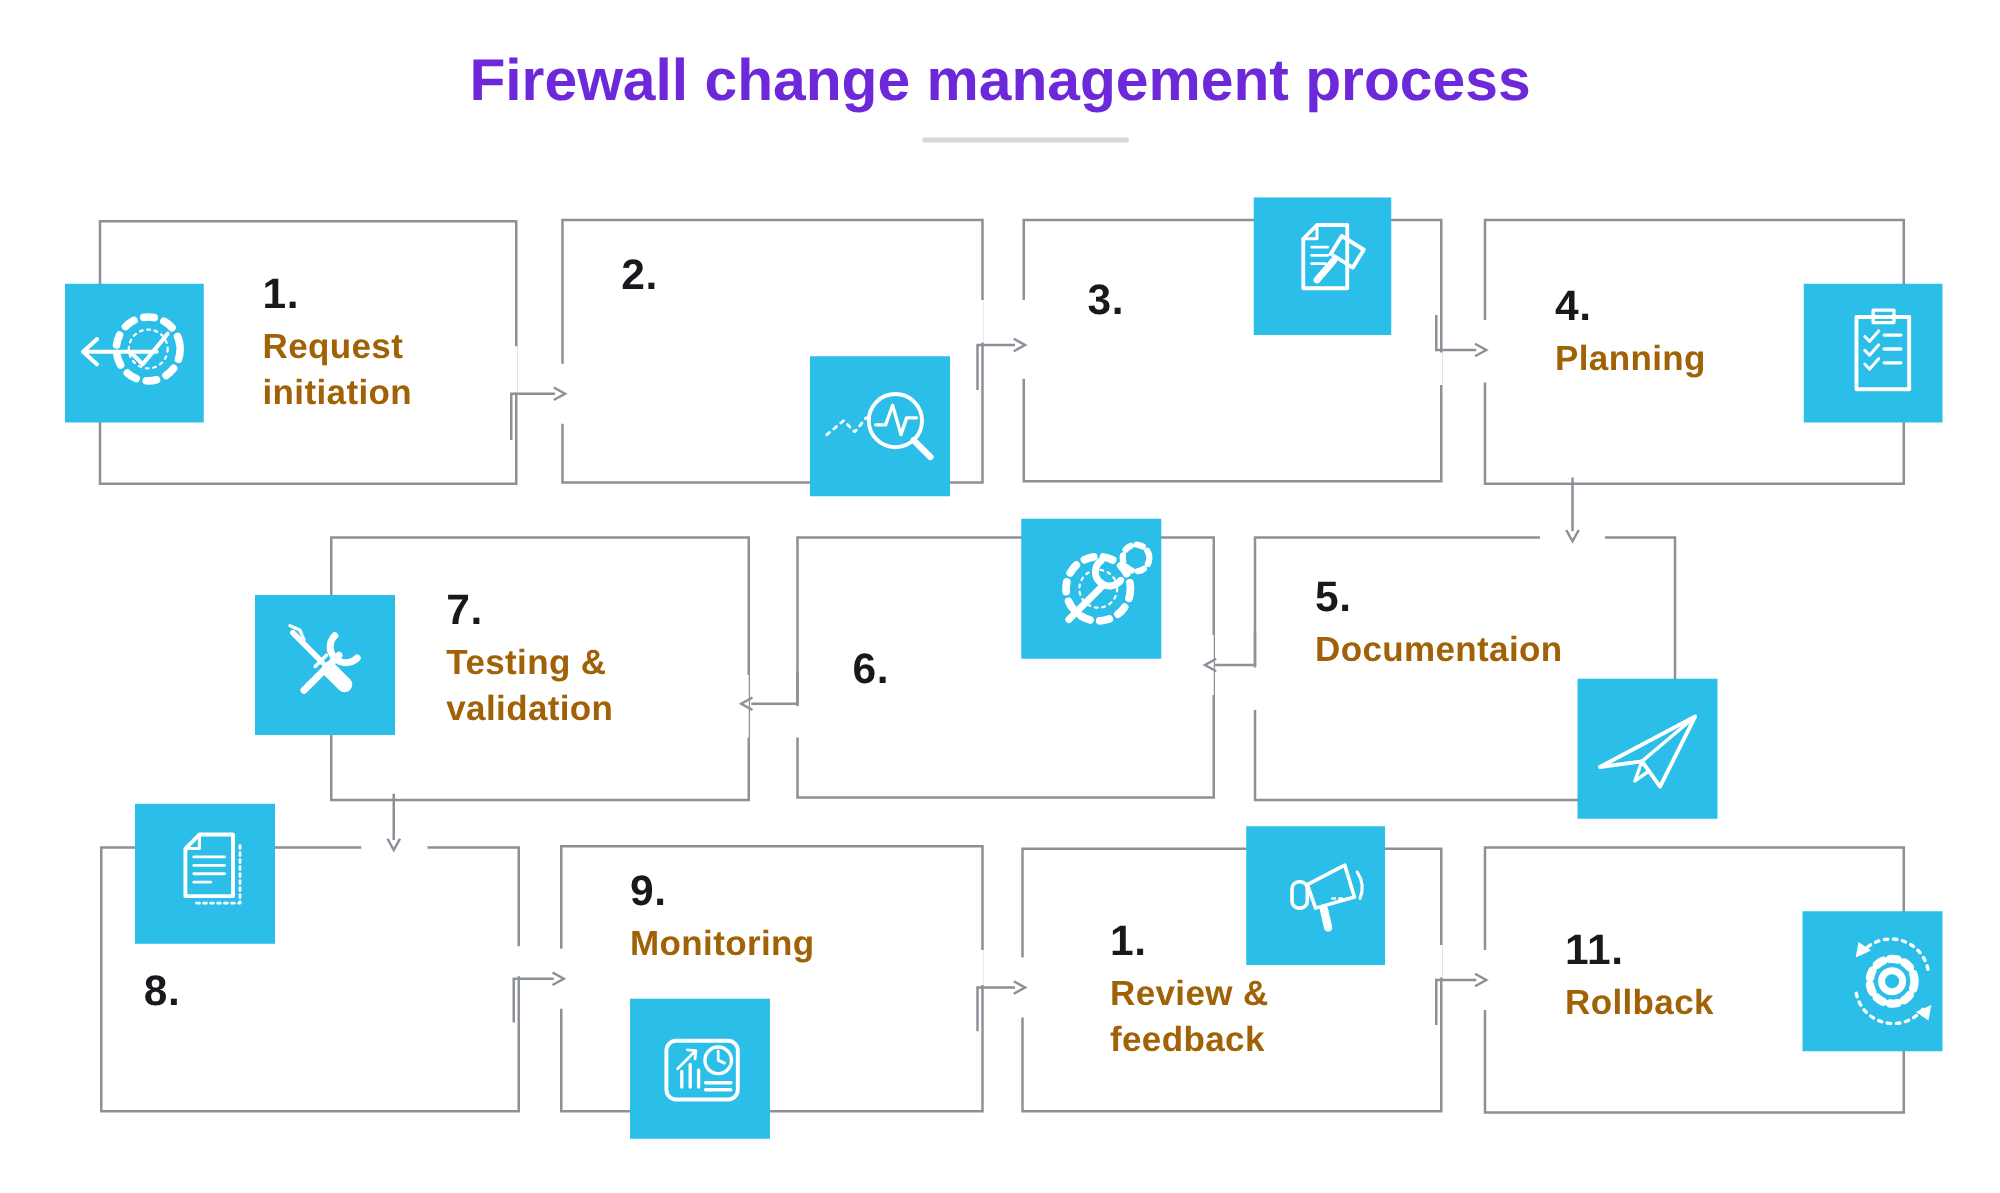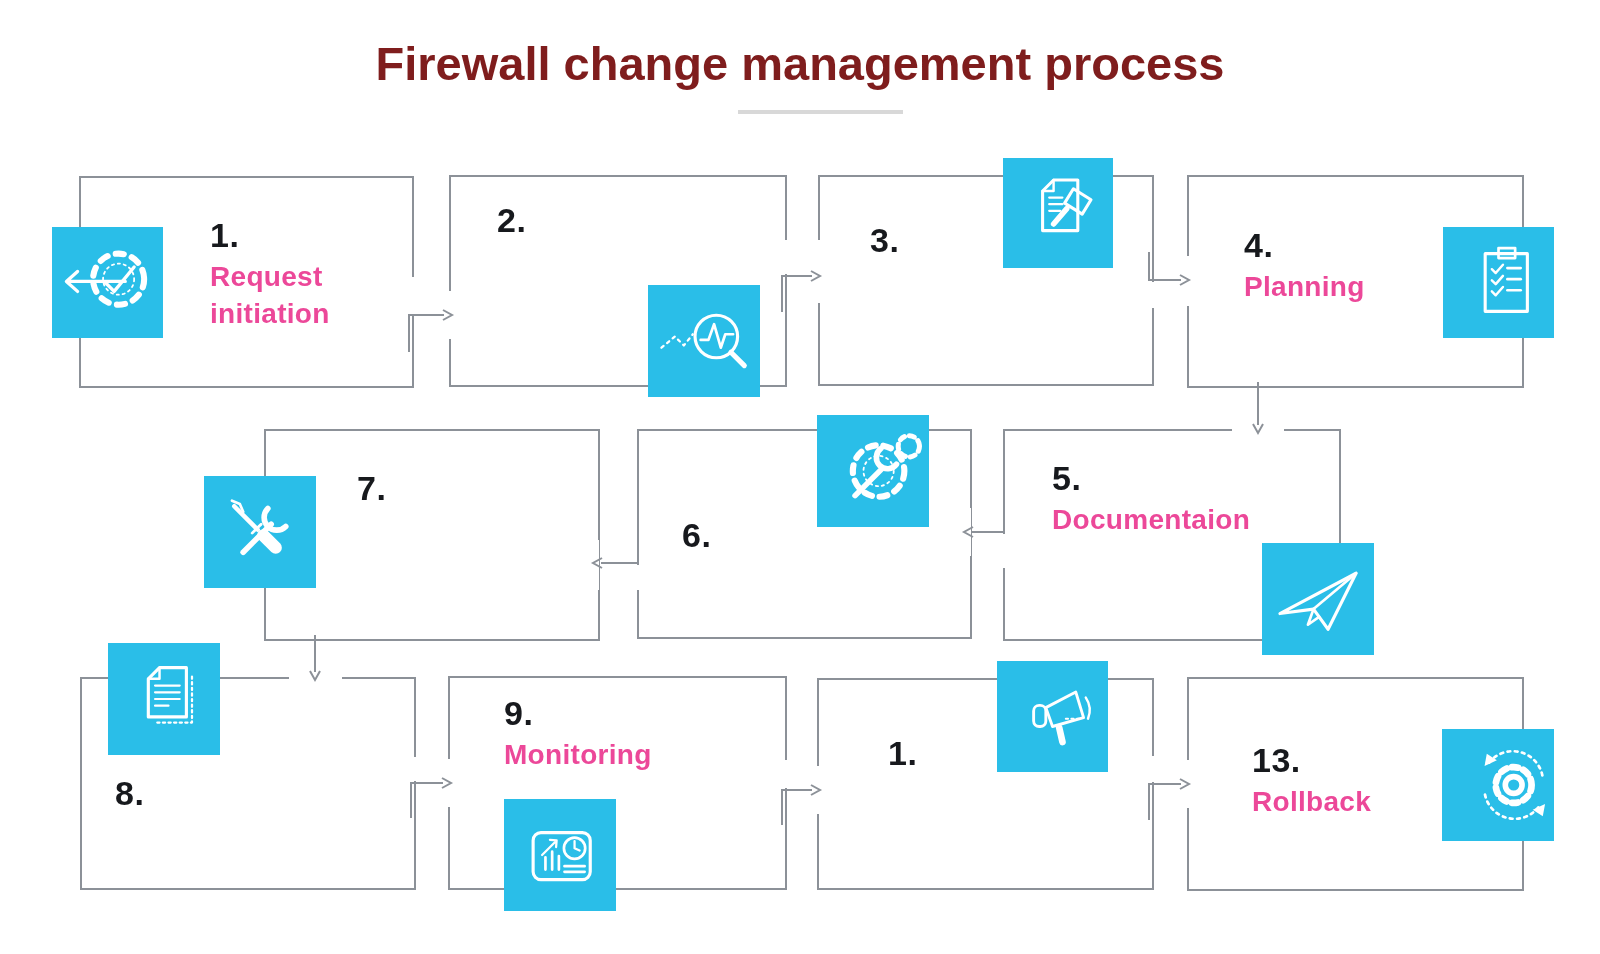--- a/index.html
+++ b/index.html
@@ -2,27 +2,27 @@
 <html><head>
 <meta charset="utf-8">
 <style>
   html,body{margin:0;padding:0;background:#ffffff;}
   .canvas{
     position:relative;width:1600px;height:954px;margin:0 auto;background:#fff;
     overflow:hidden;font-family:"Liberation Sans",sans-serif;
   }
   .title{
     position:absolute;top:36px;left:0;width:100%;text-align:center;margin:0;
-    font-size:47px;font-weight:bold;color:#7f1d1d;letter-spacing:0px;
+    font-size:47px;font-weight:bold;color:#6d28d9;letter-spacing:0px;
   }
   .title-underline{position:absolute;left:738px;top:110px;width:165px;height:4px;background:#d8d8d8;}
   .box{position:absolute;border:2px solid #8c9198;background:#fff;z-index:1;}
   .txt{position:absolute;z-index:2;}
   .num{font-size:34px;line-height:40px;font-weight:bold;color:#17191d;letter-spacing:.5px;margin-bottom:3px;}
-  .label{font-size:28px;line-height:37px;font-weight:bold;color:#ec4899;letter-spacing:.3px;white-space:pre-line;}
+  .label{font-size:28px;line-height:37px;font-weight:bold;color:#a16207;letter-spacing:.3px;white-space:pre-line;}
   .gap{position:absolute;background:#fff;z-index:3;}
   .wires{position:absolute;left:0;top:0;z-index:4;pointer-events:none;}
   .tile{position:absolute;background:#2abee8;z-index:5;}
   .tile svg{width:100%;height:100%;display:block;}
   
   .b1{left:79px;top:176px;width:331px;height:208px}
   .b2{left:449px;top:175px;width:334px;height:208px}
   .b3{left:818px;top:175px;width:332px;height:207px}
   .b4{left:1187px;top:175px;width:333px;height:209px}
   .b5{left:1003px;top:429px;width:334px;height:208px}
@@ -88,41 +88,45 @@
       </div>
   </div>
   <div class="box b6">
     <div class="txt t6">
         <div class="num">6.</div>
       </div>
   </div>
   <div class="box b7">
     <div class="txt t7">
         <div class="num">7.</div>
+    <div class="label">Testing &amp;
+validation</div>
       </div>
   </div>
   <div class="box b8">
     <div class="txt t8">
         <div class="num">8.</div>
       </div>
   </div>
   <div class="box b9">
     <div class="txt t9">
         <div class="num">9.</div>
     <div class="label">Monitoring</div>
       </div>
   </div>
   <div class="box b10">
     <div class="txt t10">
         <div class="num">1.</div>
+    <div class="label">Review &amp;
+feedback</div>
       </div>
   </div>
   <div class="box b11">
     <div class="txt t11">
-        <div class="num">13.</div>
+        <div class="num">11.</div>
     <div class="label">Rollback</div>
       </div>
   </div>
 
   <div class="gap" style="left:405px;top:277px;width:9px;height:37px"></div>
   <div class="gap" style="left:446px;top:291px;width:9px;height:48px"></div>
   <div class="gap" style="left:778px;top:240px;width:9px;height:34px"></div>
   <div class="gap" style="left:815px;top:240px;width:9px;height:63px"></div>
   <div class="gap" style="left:1145px;top:282px;width:9px;height:26px"></div>
   <div class="gap" style="left:1185px;top:256px;width:9px;height:50px"></div>

